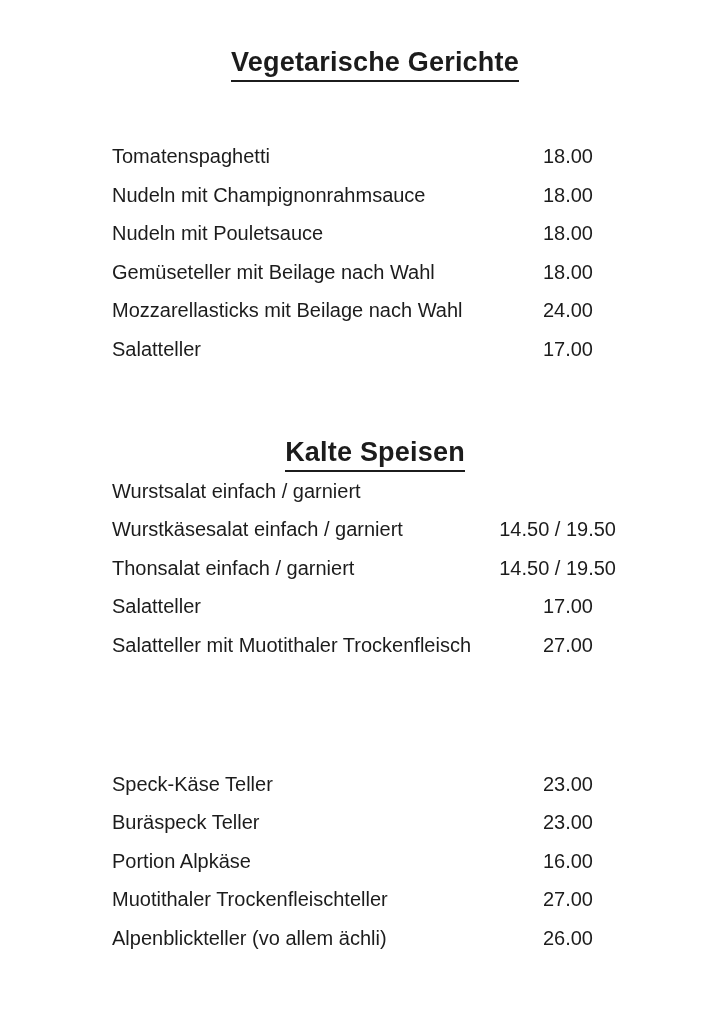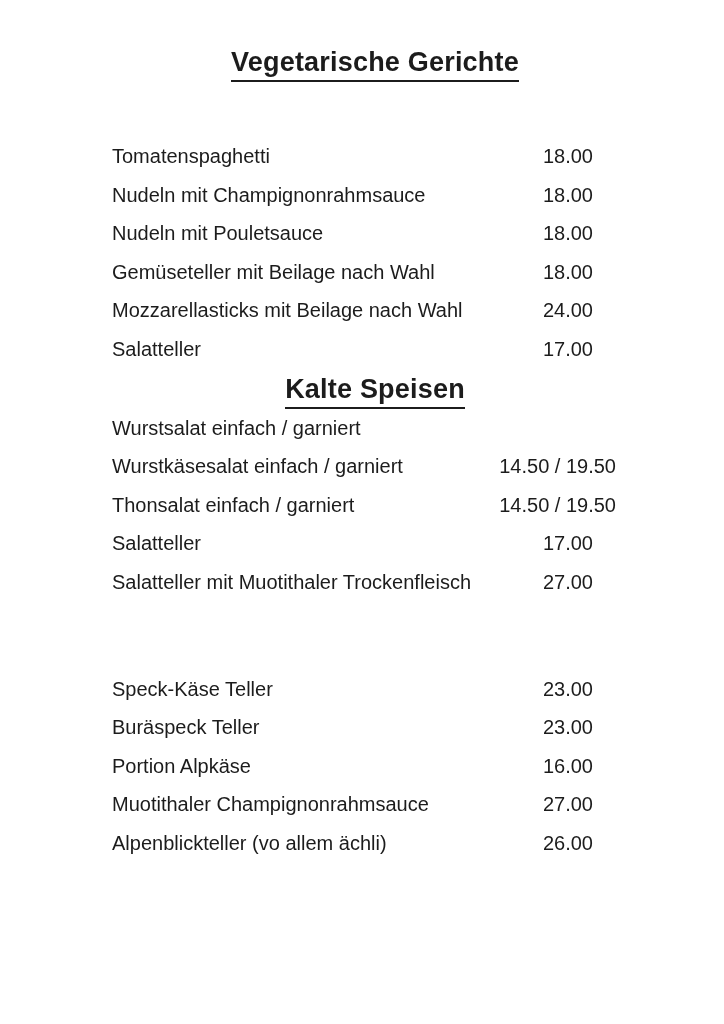--- a/index.html
+++ b/index.html
@@ -27,23 +27,23 @@
     letter-spacing: 0.2px;
   }
   .heading .underline {
     border-bottom: 2.5px solid #1c1c1c;
     padding-bottom: 3px;
   }
   .items {
     margin: 0;
   }
   .sec1-items { margin-top: 55px; }
-  .sec2-heading { }
+  .sec2-heading { margin-top: 63px; }
   .sec2-items { }
-  .sec3-items { margin-top: 68px; }
+  .sec3-items { margin-top: 100px; }
   .row {
     display: flex;
     justify-content: space-between;
     align-items: flex-start;
     line-height: 38.6px;
     font-size: 20px;
     white-space: nowrap;
   }
   .iname {
     flex: 0 0 auto;
@@ -121,21 +121,21 @@
         </div>
         <div class="row">
           <span class="iname">Buräspeck Teller</span>
           <span class="iprice">23.00</span>
         </div>
         <div class="row">
           <span class="iname">Portion Alpkäse</span>
           <span class="iprice">16.00</span>
         </div>
         <div class="row">
-          <span class="iname">Muotithaler Champignonrahmsauce</span>
+          <span class="iname">Muotithaler Trockenfleischteller</span>
           <span class="iprice">27.00</span>
         </div>
         <div class="row">
           <span class="iname">Alpenblickteller (vo allem ächli)</span>
           <span class="iprice">26.00</span>
         </div>
       </div>
   </section>
 
 </div>

